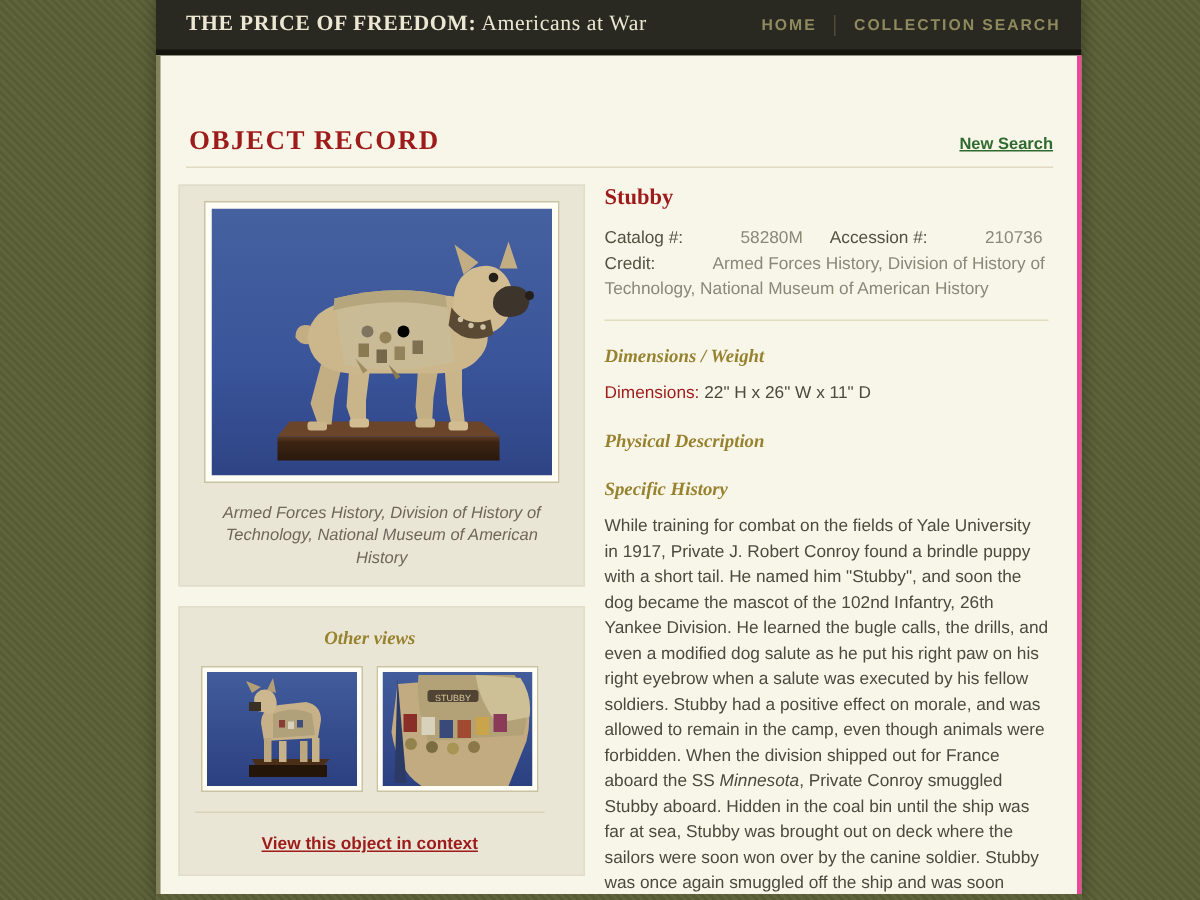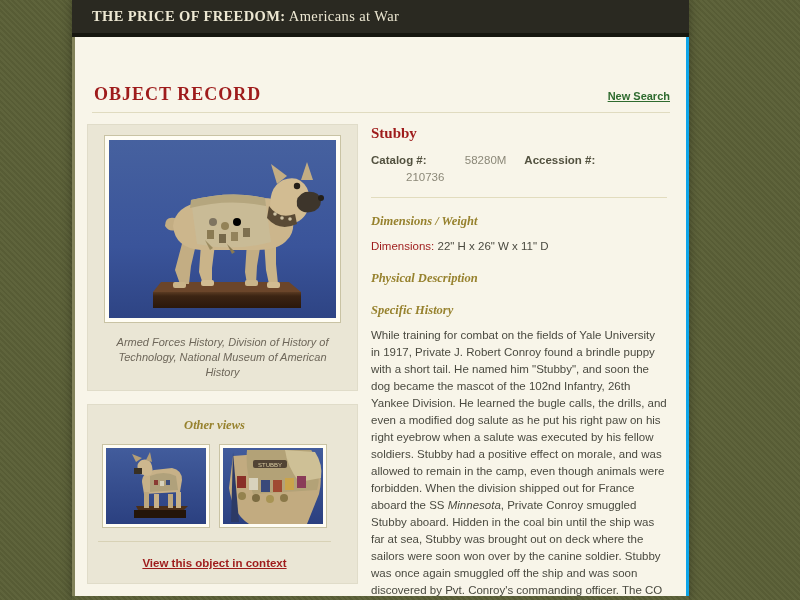--- a/index.html
+++ b/index.html
@@ -5,21 +5,21 @@
   * { margin: 0; padding: 0; box-sizing: border-box; }
   html, body { width: 800px; height: 600px; overflow: hidden; }
   body {
     font-family: "Liberation Sans", sans-serif;
     background-color: #5c6138;
     background-image: repeating-linear-gradient(45deg, rgba(0,0,0,0.05) 0 2px, rgba(255,255,255,0.02) 2px 4px);
     position: relative;
   }
   .page {
     position: absolute;
-    left: 72px; top: 0;
+    left: 104px; top: 0;
     width: 617px; height: 600px;
     box-shadow: 0 0 10px rgba(0,0,0,0.35);
     overflow: hidden;
   }
   
   .site-header {
     height: 37px;
     background: #2a2921;
     border-bottom: 4px solid #16160f;
     display: flex;
@@ -47,21 +47,21 @@
   }
   .nav-sep {
     width: 1px; height: 14px;
     background: #4d4c3c;
     margin: 0 12px;
   }
   
   .content {
     background: #f8f5e9;
     border-left: 3px solid #82825a;
-    border-right: 3px solid #0ea5e9;
+    border-right: 3px solid #ec4899;
     height: 559px;
     padding: 21px 0 0 0;
     overflow: hidden;
   }
   .record-header {
     display: flex;
     align-items: baseline;
     justify-content: space-between;
     padding: 0 16px 0 19px;
   }
@@ -147,39 +147,44 @@
     line-height: 17px;
   }
   .object-name {
     font-family: "Liberation Serif", serif;
     font-weight: bold;
     font-size: 15px;
     color: #9e1b1b;
     margin: 1px 0 10px 0;
   }
   .meta-line { line-height: 17px; }
-  .meta-label { font-weight: bold; color: #52513f; }
+  .meta-label { font-weight: normal; color: #52513f; }
   .meta-value { color: #8b8878; padding-left: 35px; }
   .meta-gap { display: inline-block; width: 18px; }
   .right-col .rule2 {
     border: 0; border-top: 1px solid #e2dcbe;
     margin: 11px 0 0 0;
   }
   .right-col .section-heading { margin: 15px 0 8px 0; }
   .dim-label { color: #9e1b1b; }
   .body-text { color: #4a4a40; }
   .body-text i { }
 </style>
 </head>
 <body>
 
 <div class="page">
 
   <div class="site-header">
     <div class="site-title"><b>THE PRICE OF FREEDOM:</b><span> Americans at War</span></div>
+    <div class="site-nav">
+      <a href="#">HOME</a>
+      <span class="nav-sep"></span>
+      <a href="#">COLLECTION SEARCH</a>
+    </div>
   </div>
 
   <div class="content">
 
     <div class="record-header">
       <span class="record-title">OBJECT RECORD</span>
       <a href="#" class="new-search">New Search</a>
     </div>
     <hr class="rule">
 
@@ -311,20 +316,22 @@
           <a href="#" class="context-link">View this object in context</a>
         </div>
       </div>
 
       <div class="right-col">
         <div class="object-name">Stubby</div>
 
         <div class="meta-line"><span class="meta-label">Catalog #:</span>
           <span class="meta-value">58280M</span><span class="meta-gap"></span><span class="meta-label">Accession #:</span>
           <span class="meta-value">210736</span></div>
+        <div class="meta-line"><span class="meta-label">Credit:</span>
+          <span class="meta-value">Armed Forces History, Division of History of Technology, National Museum of American History</span></div>
 
         <hr class="rule2">
 
         <div class="section-heading">Dimensions / Weight</div>
         <div class="meta-line"><span class="dim-label">Dimensions:</span>
           <span class="body-text">22" H x 26" W x 11" D</span></div>
 
         <div class="section-heading">Physical Description</div>
 
         <div class="section-heading">Specific History</div>

